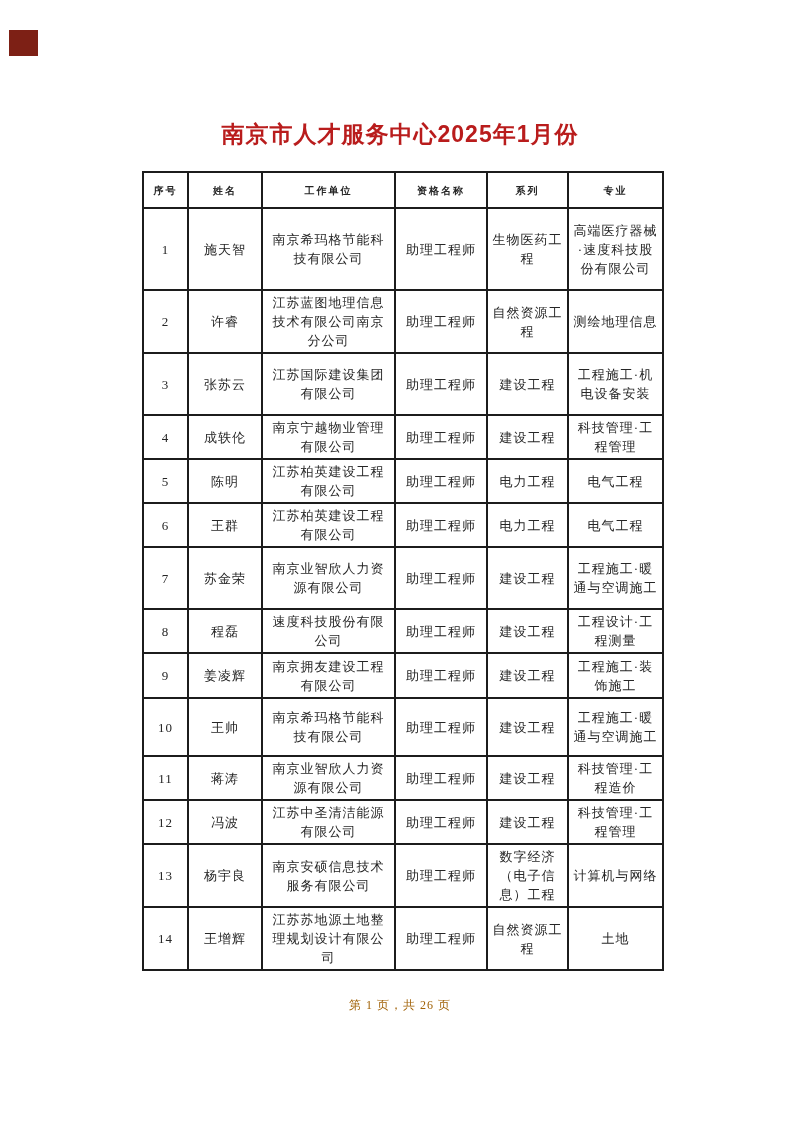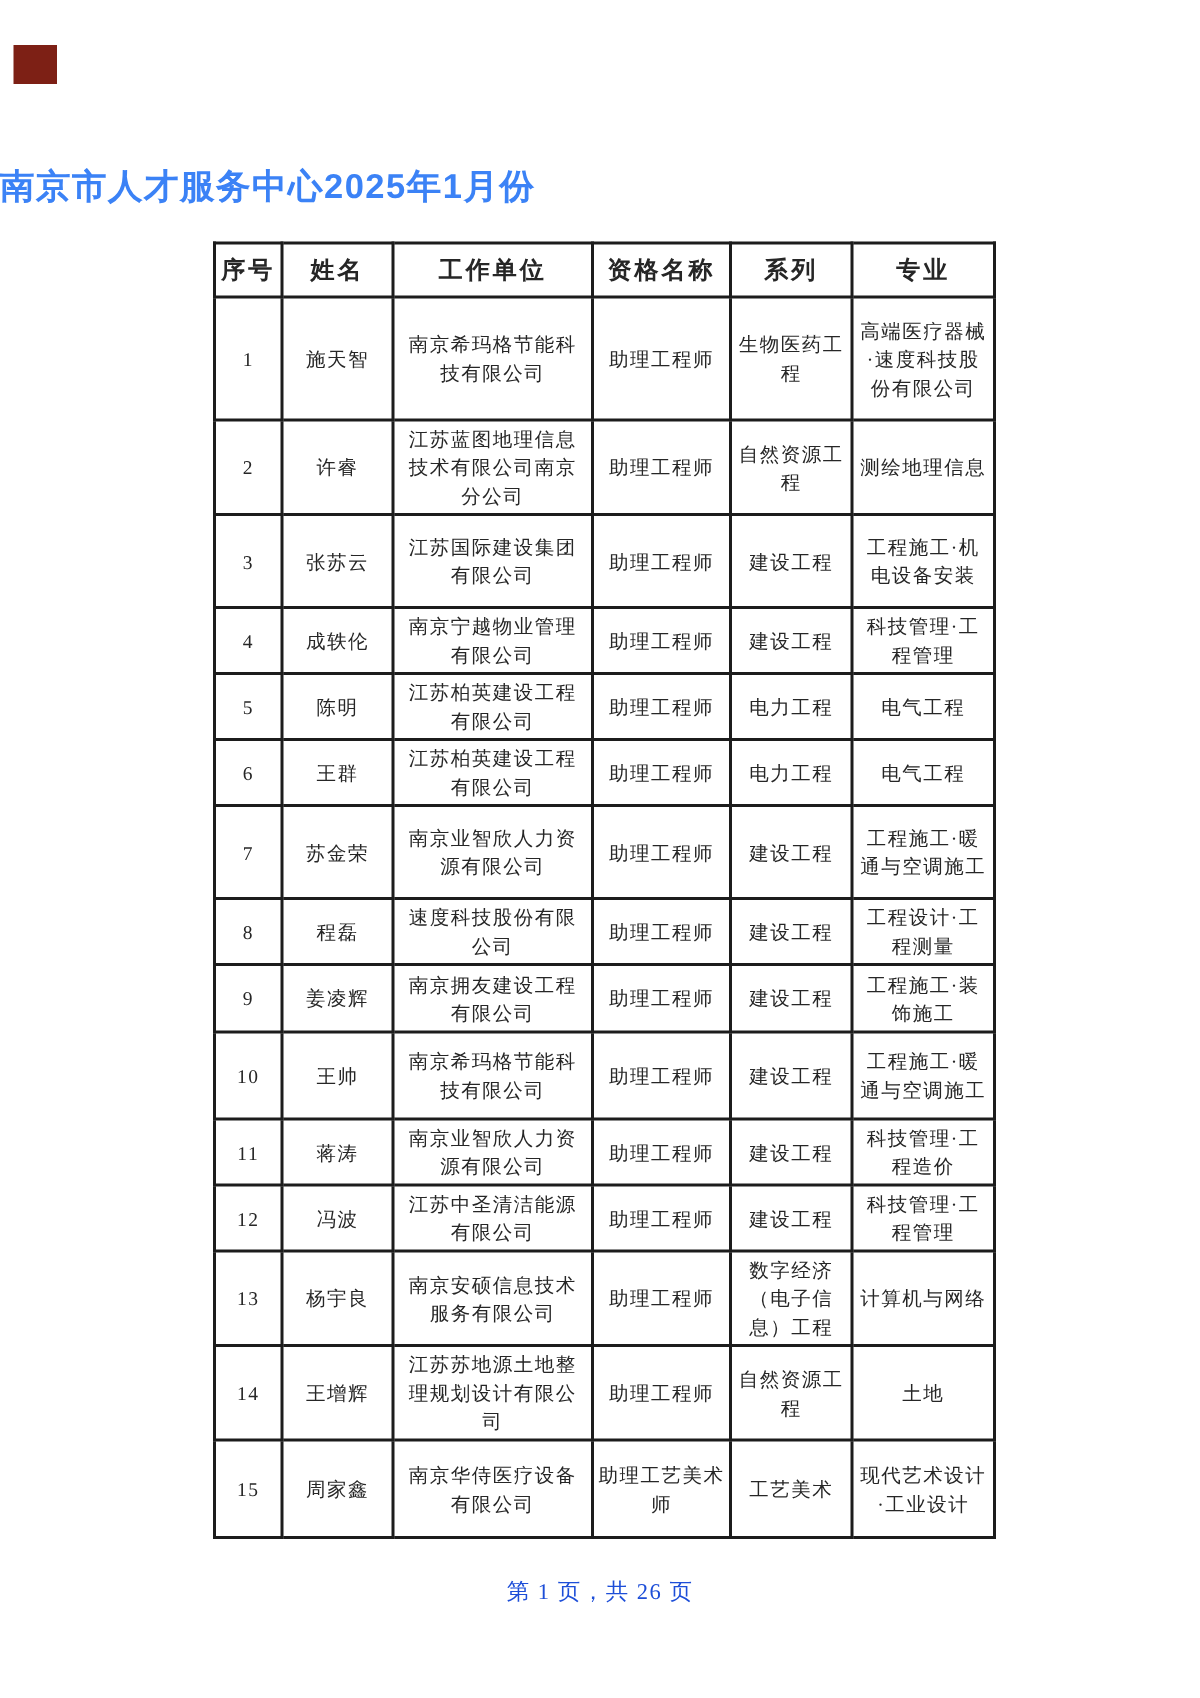--- a/index.html
+++ b/index.html
@@ -11,57 +11,58 @@
     font-family: "Liberation Serif", "DejaVu Serif", serif;
     color: #262626;
   }
   .scan-mark {
     position: absolute;
     left: 9px; top: 30px;
     width: 29px; height: 26px;
   }
   .doc { padding-top: 111px; }
   .title {
-    text-align: left;
+    text-align: center;
     font-family: "Liberation Sans", "DejaVu Sans", sans-serif;
     font-weight: 700;
     font-size: 23px;
     line-height: 26px;
     letter-spacing: 1px;
-    color: #3b82f6;
+    color: #b91c1c;
+    margin-top: 10px;
   }
   table.qual {
     border-collapse: collapse;
     table-layout: fixed;
     width: 520px;
     margin: 24px 0 0 142px;
   }
   .qual th, .qual td {
     border: 2px solid #1c1c1c;
     text-align: center;
     vertical-align: middle;
     font-size: 13px;
     line-height: 19px;
     letter-spacing: 1px;
     padding: 2px 3px;
     color: #262626;
     word-break: break-all;
   }
   .qual th {
     font-weight: 700;
-    font-size: 16px;
+    font-size: 10px;
     height: 30px;
     letter-spacing: 2px;
   }
   .footer {
     text-align: center;
     margin-top: 26px;
-    font-size: 15px;
+    font-size: 12px;
     letter-spacing: 1px;
-    color: #1d4ed8;
+    color: #a16207;
   }
 </style>
 </head>
 <body>
 
 <div class="scan-mark" style="background: rgb(125, 32, 21);"></div>
 
 <div class="doc">
 
   <div class="title">
@@ -193,26 +194,18 @@
     <td>计算机与网络</td>
   </tr>
         <tr style="height: 60px;">
     <td>14</td>
     <td>王增辉</td>
     <td>江苏苏地源土地整理规划设计有限公司</td>
     <td>助理工程师</td>
     <td>自然资源工程</td>
     <td>土地</td>
   </tr>
-        <tr style="height: 65px;">
-    <td>15</td>
-    <td>周家鑫</td>
-    <td>南京华侍医疗设备有限公司</td>
-    <td>助理工艺美术师</td>
-    <td>工艺美术</td>
-    <td>现代艺术设计·工业设计</td>
-  </tr>
       </tbody>
   </table>
 
   <div class="footer">第 1 页，共 26 页</div>
 
 </div>
 
 </body></html>

